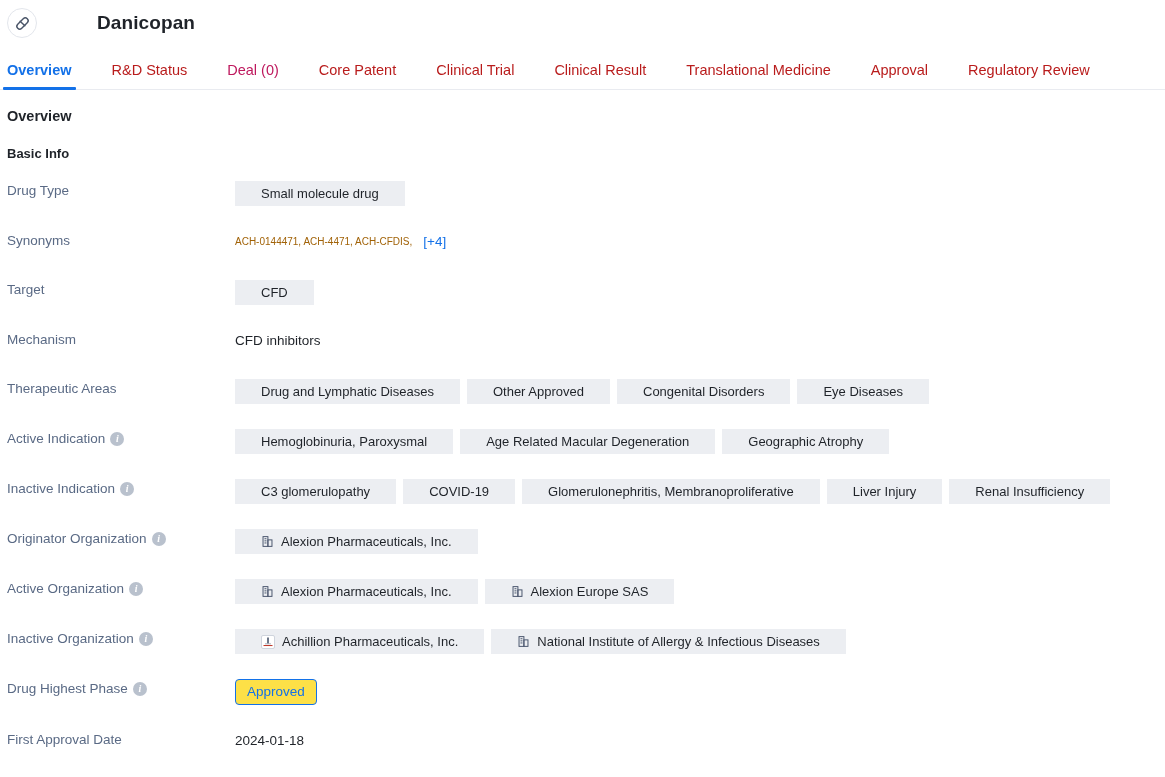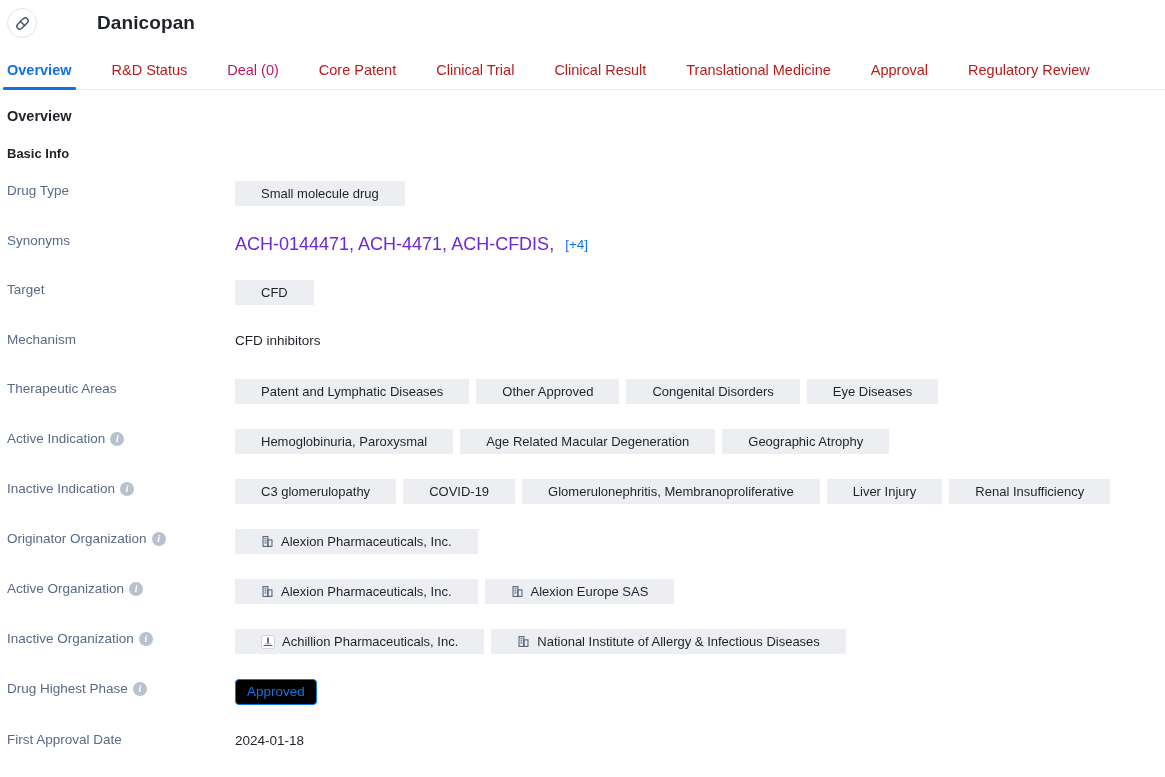--- a/index.html
+++ b/index.html
@@ -112,28 +112,28 @@
   }
   .tag .org-ico { margin-right: 7px; display: inline-flex; flex: none; }
   .tag .logo-ico {
     width: 14px; height: 14px; margin-right: 7px; flex: none;
     border: 1px solid #cfd4dd; background: #fff; border-radius: 2px;
     display: inline-flex; align-items:center; justify-content:center;
     overflow: hidden;
   }
 
   
-  .syn-text { font-size: 18px; color: #6d28d9; }
+  .syn-text { font-size: 10px; color: #a16207; }
   .syn-more { font-size: 13.5px; color: #1371e8; cursor: pointer; margin-left: 4px; }
 
   
   .phase-badge {
     display: inline-flex; align-items: center;
     border: 1px solid #1371e8; color: #1371e8;
-    background: #000000;
+    background: #fde047;
     font-size: 13.5px; border-radius: 4px;
     padding: 3px 11px; line-height: 18px;
     cursor: pointer;
   }
 </style>
 </head>
 <body>
 
 <div class="page">
 
@@ -197,21 +197,21 @@
         <span>Mechanism</span>
       </div>
       <div class="row-value plain">CFD inhibitors</div>
     </div>
 
     <div class="row">
       <div class="row-label">
         <span>Therapeutic Areas</span>
       </div>
       <div class="row-value">
-        <span class="tag">Patent and Lymphatic Diseases</span>
+        <span class="tag">Drug and Lymphatic Diseases</span>
         <span class="tag">Other Approved</span>
         <span class="tag">Congenital Disorders</span>
         <span class="tag">Eye Diseases</span>
       </div>
     </div>
 
     <div class="row">
       <div class="row-label">
         <span>Active Indication</span>
         <span class="info-icon">i</span>

